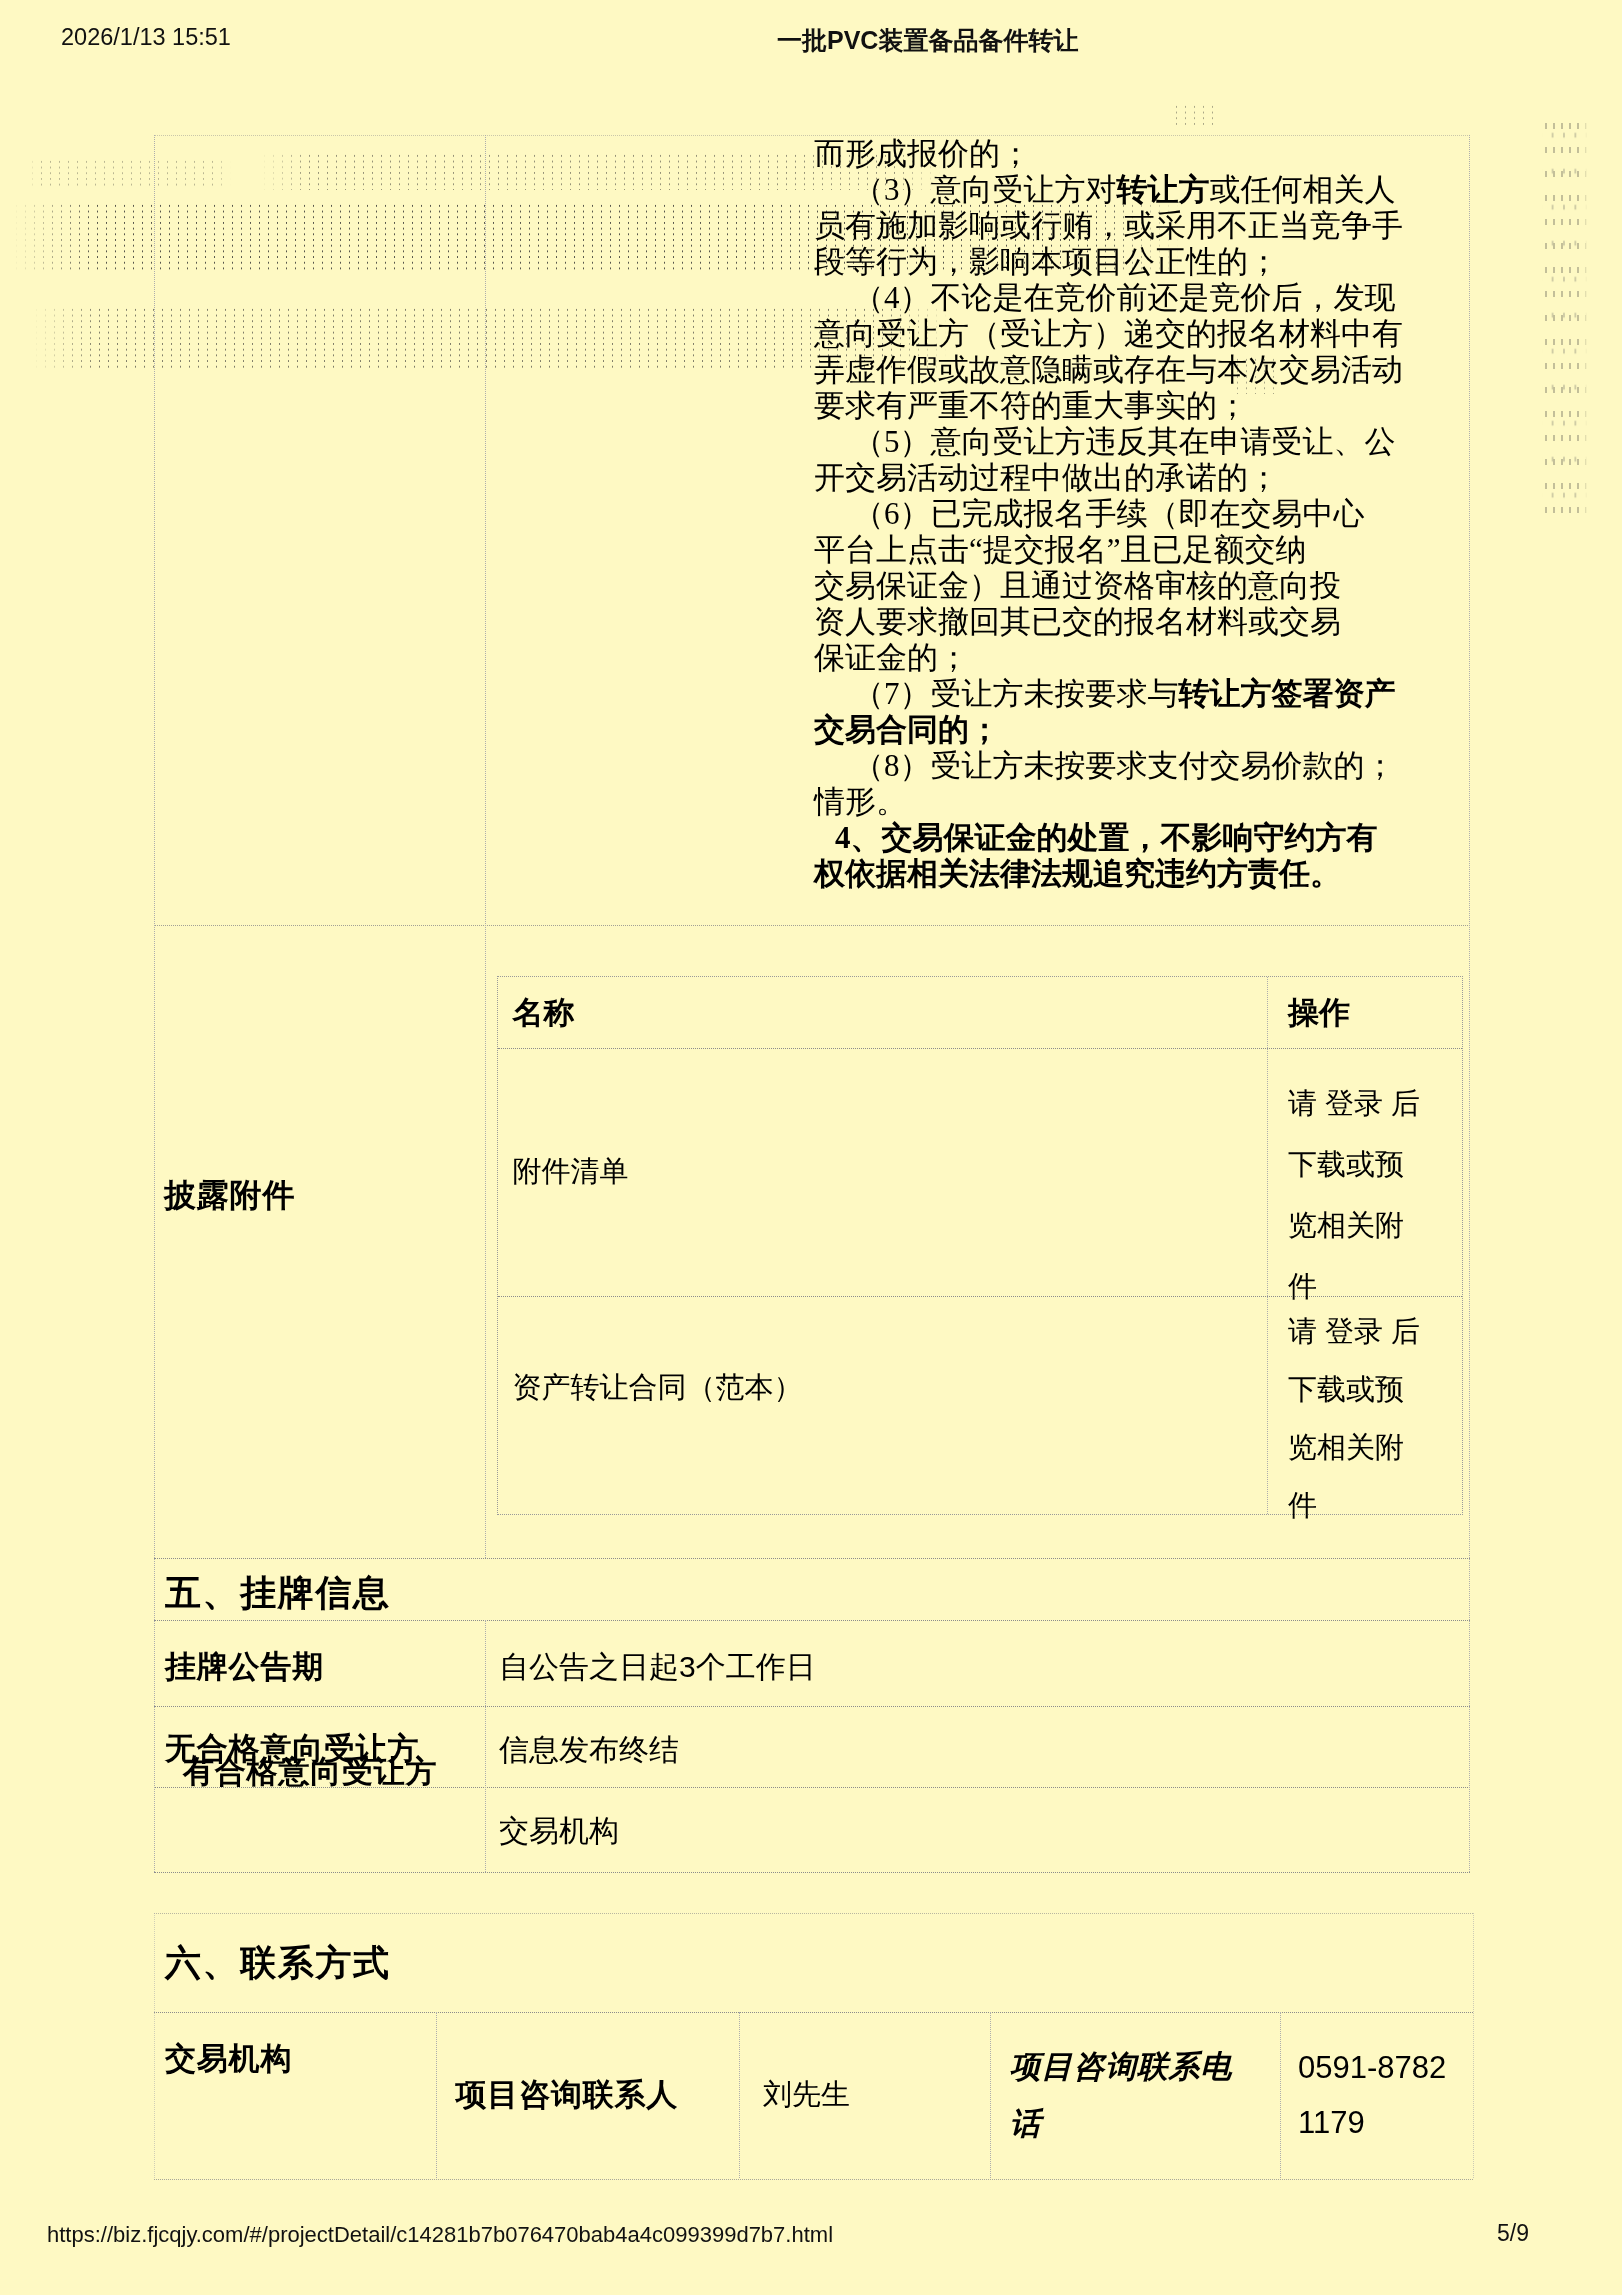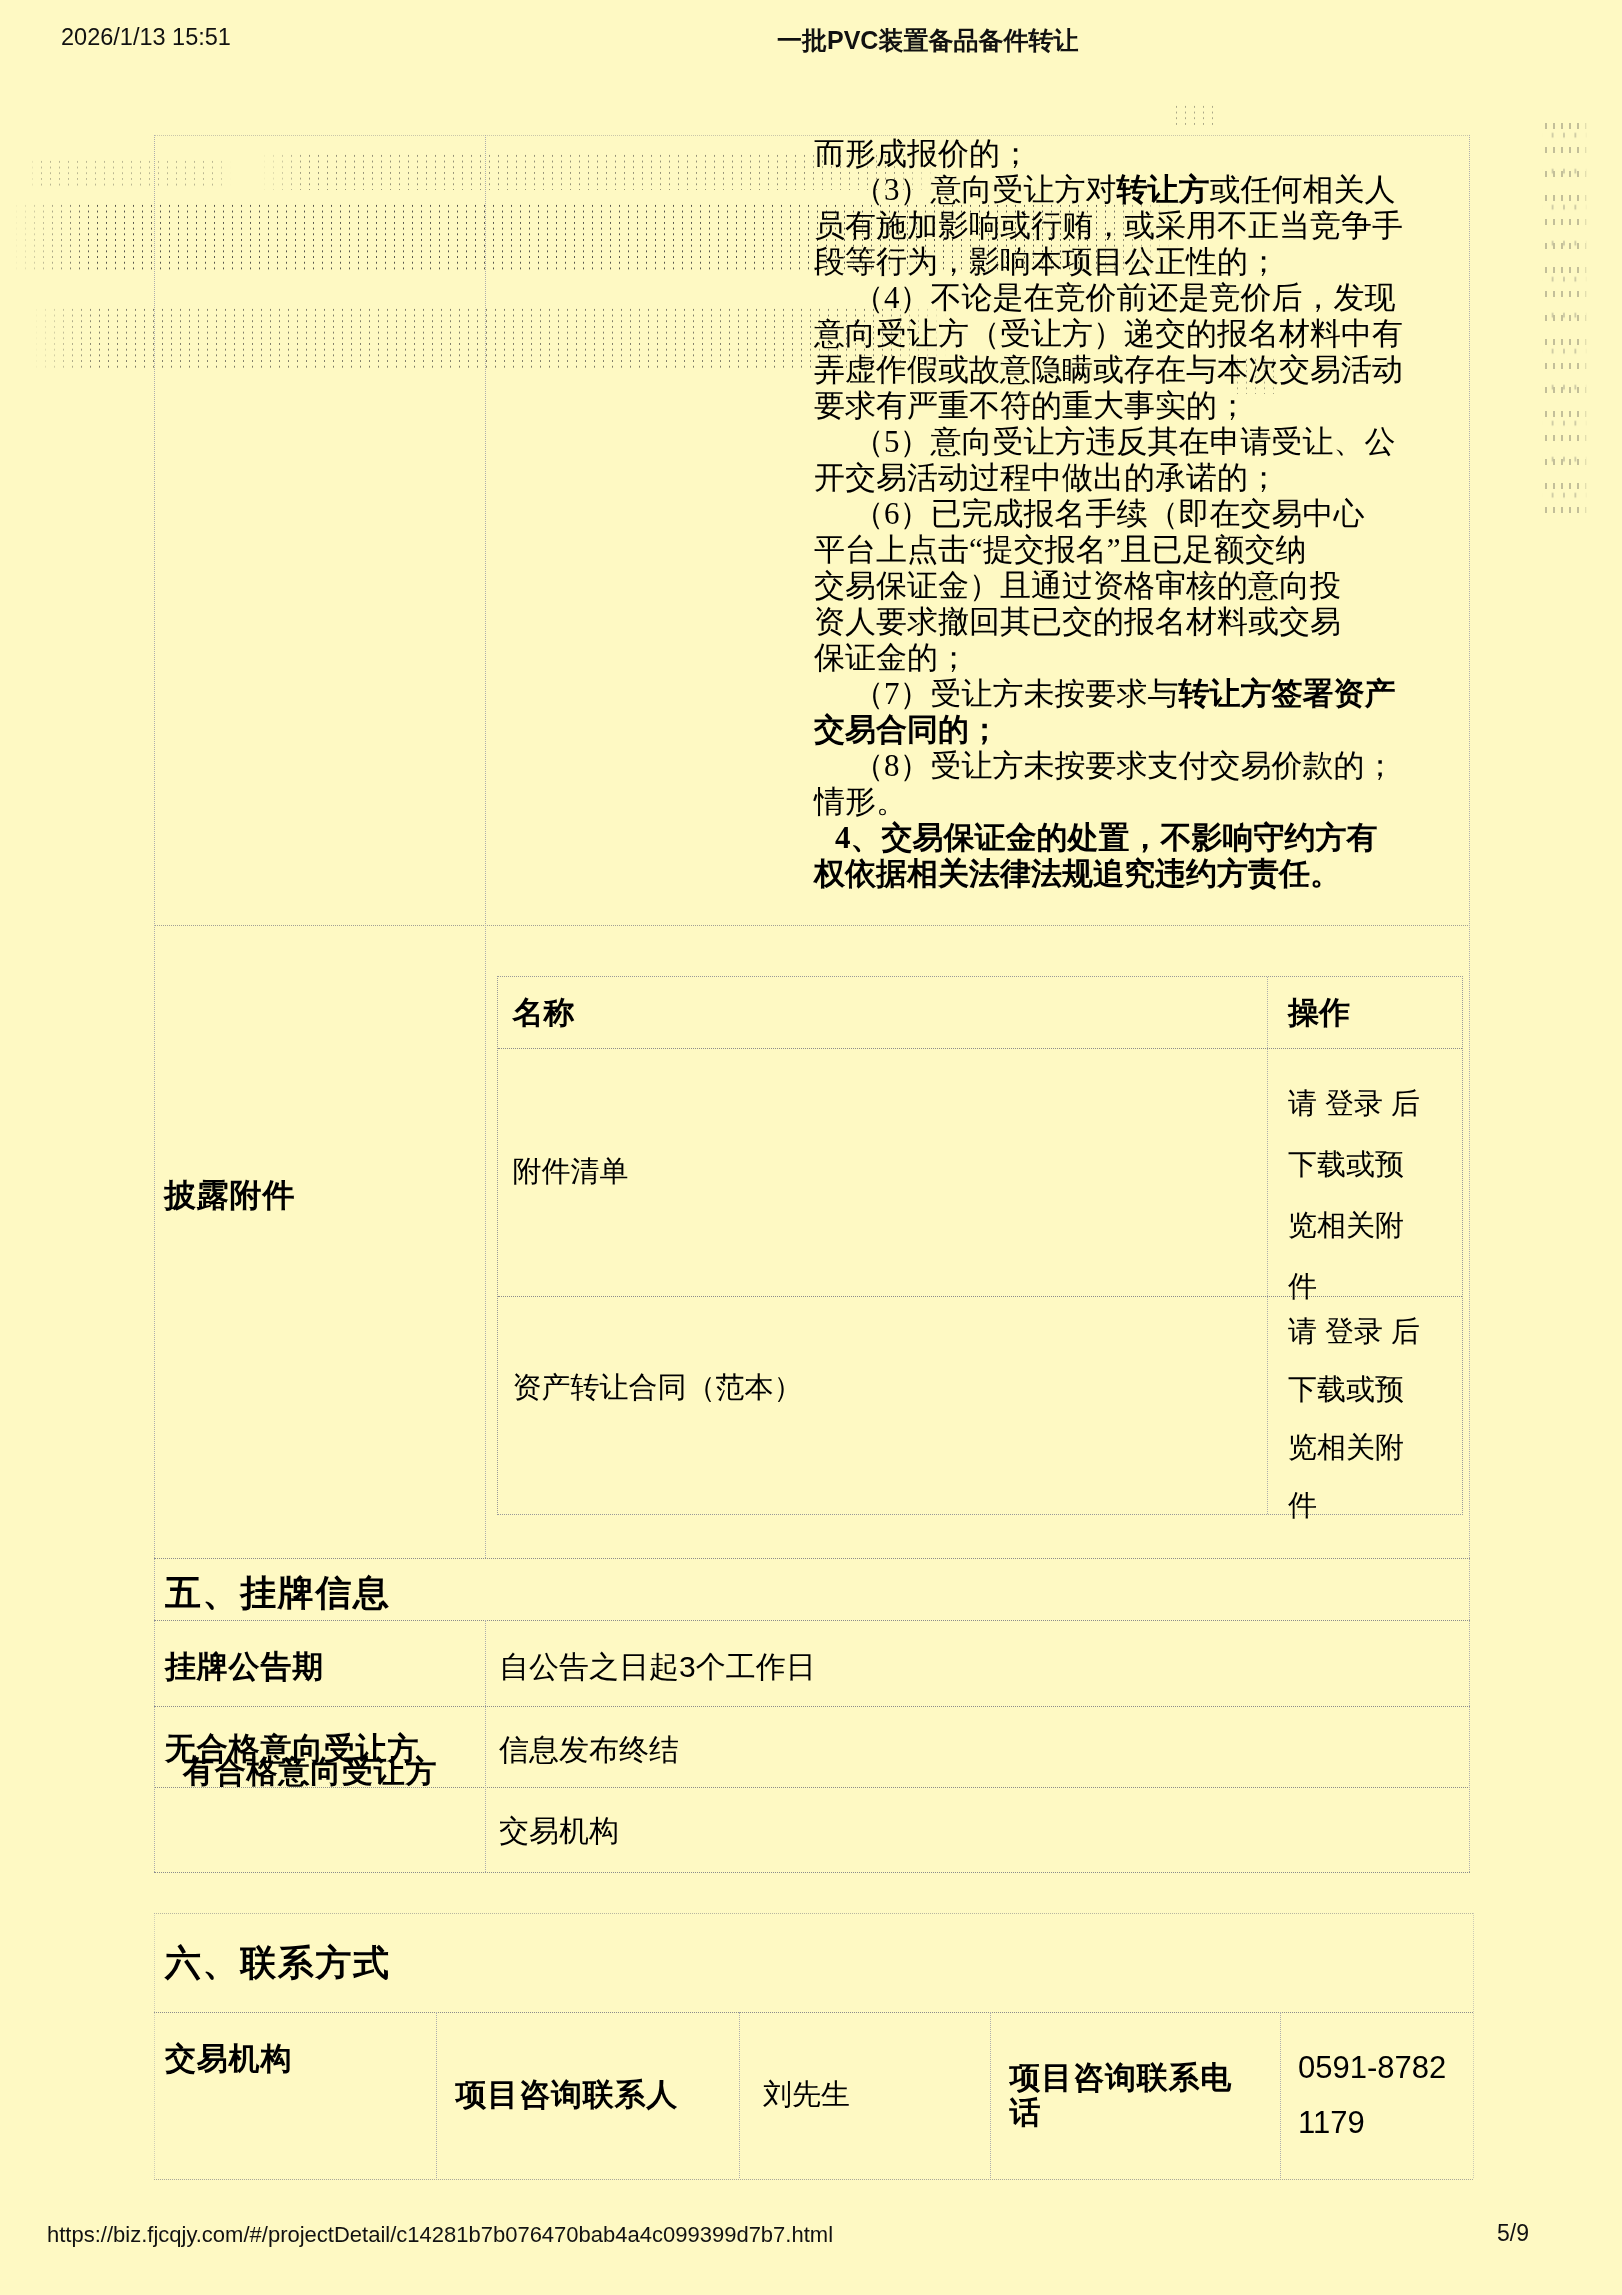--- a/index.html
+++ b/index.html
@@ -137,21 +137,21 @@
   <div class="vline" style="left:990px;top:2012px;height:166px;"></div>
   <div class="vline" style="left:1280px;top:2012px;height:166px;"></div>
 
   <div class="sec-title" style="left:165px;top:1939px;">六、联系方式</div>
 
   <div class="lbl" style="position:absolute;left:165px;top:2038px;">交易机构</div>
 
   <div class="ccell lbl" style="left:436px;width:303px;padding-left:19.5px;box-sizing:border-box;">项目咨询联系人</div>
   <div class="ccell" style="left:739px;width:251px;padding-left:24px;box-sizing:border-box;font-size:29px;">刘先生</div>
   <div class="ccell lbl" style="left:990px;width:290px;padding-left:19.5px;box-sizing:border-box;">
-    <span style="display:inline-block;width:227px;line-height:35px;">项目咨询联系电话</span>
+    <span style="display:inline-block;width:227px;line-height:57px;font-style:italic;">项目咨询联系电话</span>
   </div>
   <div class="ccell" style="left:1280px;width:192px;padding-left:18px;box-sizing:border-box;font-size:31px;">
     <span style="display:inline-block;width:150px;line-height:55px;word-break:break-all;">0591-87821179</span>
   </div>
 
   <div class="print-hf" style="position:absolute;left:47px;top:2222px;font-size:22px;">https://biz.fjcqjy.com/#/projectDetail/c14281b7b076470bab4a4c099399d7b7.html</div>
   <div class="print-hf" style="position:absolute;left:1497px;top:2220px;font-size:23px;">5/9</div>
 
 </div>
 

